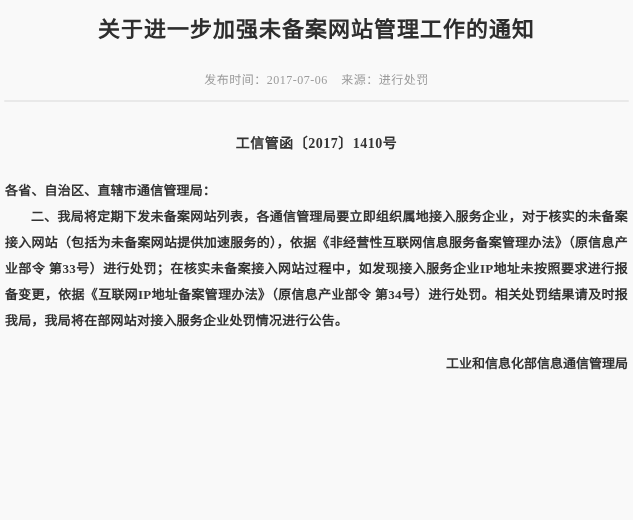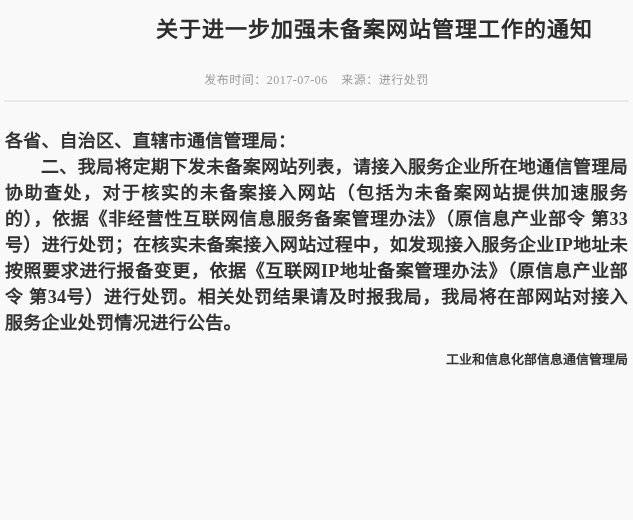--- a/index.html
+++ b/index.html
@@ -14,21 +14,21 @@
     color: #333333;
     overflow: hidden;
   }
   .page {
     width: 633px;
     height: 520px;
     box-sizing: border-box;
   }
   .title {
     margin: 14px 40px 0;
-    text-align: right;
+    text-align: center;
     font-size: 22px;
     font-weight: bold;
     letter-spacing: 1px;
     color: #2e2e2e;
     line-height: 32px;
   }
   .meta {
     margin-top: 24px;
     text-align: center;
     font-size: 12px;
@@ -45,22 +45,22 @@
   }
   .doc-number {
     margin-top: 30px;
     text-align: center;
     font-size: 14px;
     font-weight: bold;
     letter-spacing: 0.5px;
     color: #333333;
   }
   .content {
-    margin: 26px 5px 12px 5px;
-    font-size: 18px;
+    margin: 26px 5px 18px 5px;
+    font-size: 13px;
     font-weight: bold;
     line-height: 26px;
     text-align: justify;
     letter-spacing: 0.2px;
     color: #333333;
   }
   .salutation { margin: 0; }
   .para, .closing {
     margin: 0;
     text-indent: 2em;
@@ -81,24 +81,25 @@
 
   <h1 class="title">关于进一步加强未备案网站管理工作的通知</h1>
 
   <div class="meta">
     <span class="pair"><span>发布时间：</span><span>2017-07-06</span></span>
     <span class="pair"><span>来源：</span><span>进行处罚</span></span>
   </div>
 
   <hr class="divider">
 
+  <div class="doc-number">工信管函〔2017〕1410号</div>
 
   <div class="content">
     <p class="salutation">各省、自治区、直辖市通信管理局：</p>
-    <p class="para">二、我局将定期下发未备案网站列表，请接入服务企业所在地通信管理局协助查处，对于核实的未备案接入网站（包括为未备案网站提供加速服务的），依据《非经营性互联网信息服务备案管理办法》（原信息产业部令 第33号）进行处罚；在核实未备案接入网站过程中，如发现接入服务企业IP地址未按照要求进行报备变更，依据《互联网IP地址备案管理办法》（原信息产业部令 第34号）进行处罚。相关处罚结果请及时报我局，我局将在部网站对接入服务企业处罚情况进行公告。</p>
+    <p class="para">二、我局将定期下发未备案网站列表，各通信管理局要立即组织属地接入服务企业，对于核实的未备案接入网站（包括为未备案网站提供加速服务的），依据《非经营性互联网信息服务备案管理办法》（原信息产业部令 第33号）进行处罚；在核实未备案接入网站过程中，如发现接入服务企业IP地址未按照要求进行报备变更，依据《互联网IP地址备案管理办法》（原信息产业部令 第34号）进行处罚。相关处罚结果请及时报我局，我局将在部网站对接入服务企业处罚情况进行公告。</p>
   </div>
 
   <div class="signature-block">
     <div class="signature-name">工业和信息化部信息通信管理局</div>
 
   </div>
 
 </div>
 
 </body></html>

